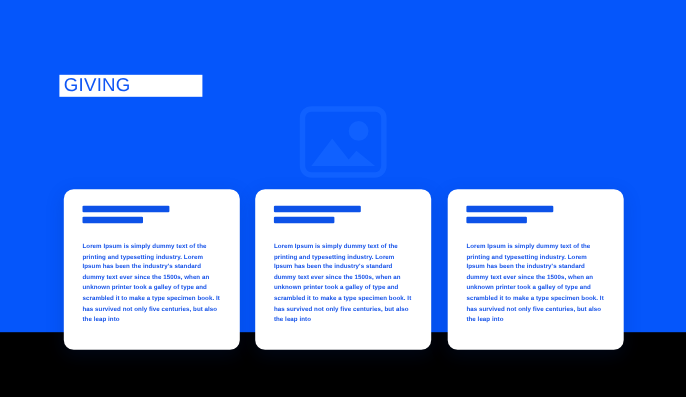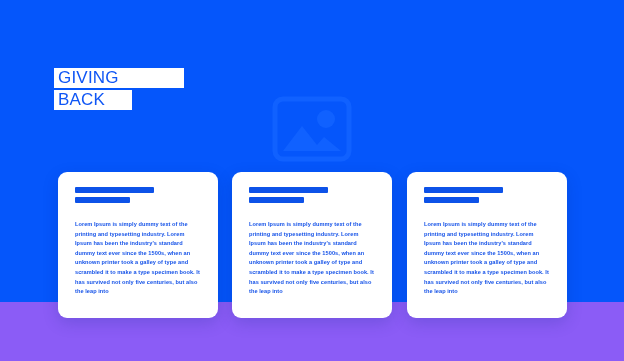--- a/index.html
+++ b/index.html
@@ -11,21 +11,21 @@
     height: 361px;
     background: #ffffff;
     font-family: "Liberation Sans", sans-serif;
     overflow: hidden;
   }
 
   #slide {
     position: relative;
     width: 624px;
     height: 361px;
-    background: #8b5cf6;
+    background: #000000;
     overflow: hidden;
   }
 
   
   #bg-panel {
     position: absolute;
     left: 0;
     top: 0;
     width: 624px;
     height: 302px;
@@ -110,23 +110,20 @@
 <body>
 
 <div id="slide">
 
   <div id="bg-panel"></div>
 
   <div id="title-block">
     <div class="title-row" id="title-row-1">
       <span class="title-text">GIVING</span>
     </div>
-    <div class="title-row" id="title-row-2">
-      <span class="title-text">BACK</span>
-    </div>
   </div>
 
   <div id="image-placeholder">
     <svg width="80" height="66" viewBox="0 0 80 66" xmlns="http://www.w3.org/2000/svg">
       <rect x="3" y="3" width="74" height="60" rx="8" ry="8" fill="none" stroke="#1061ff" stroke-width="5"></rect>
       <circle cx="54" cy="23" r="9" fill="#1061ff"></circle>
       <path d="M11 55 L30 30 L45 49 L52 41 L69 55 Z" fill="#1061ff"></path>
     </svg>
   </div>
 

